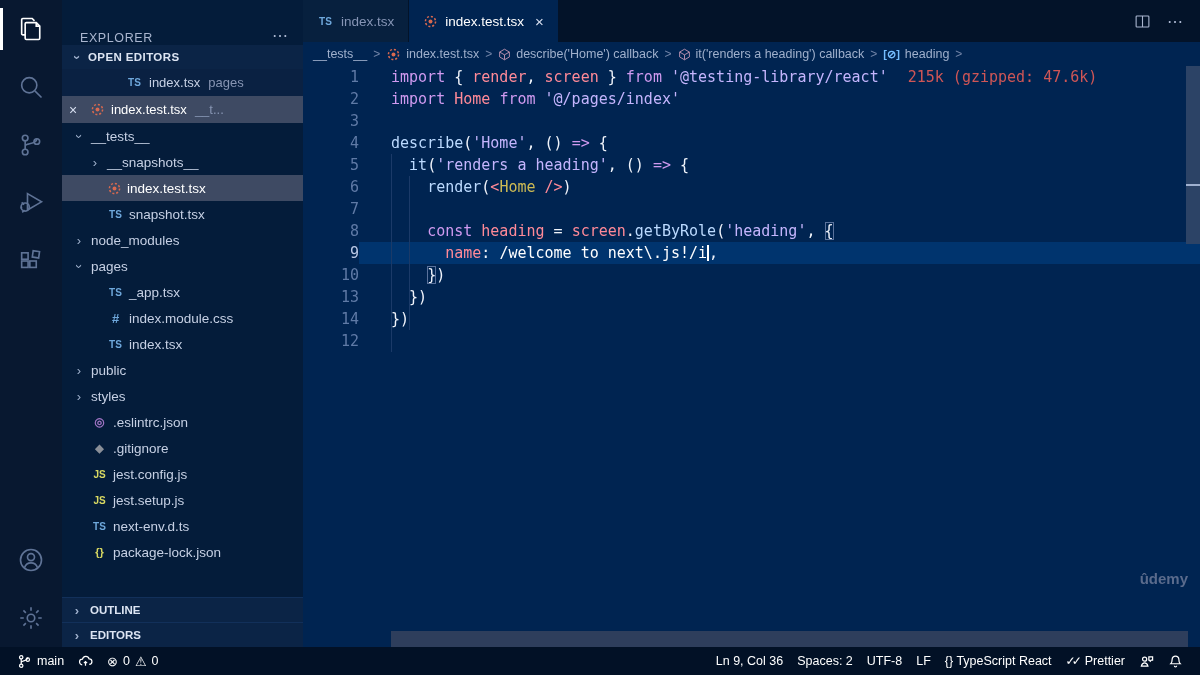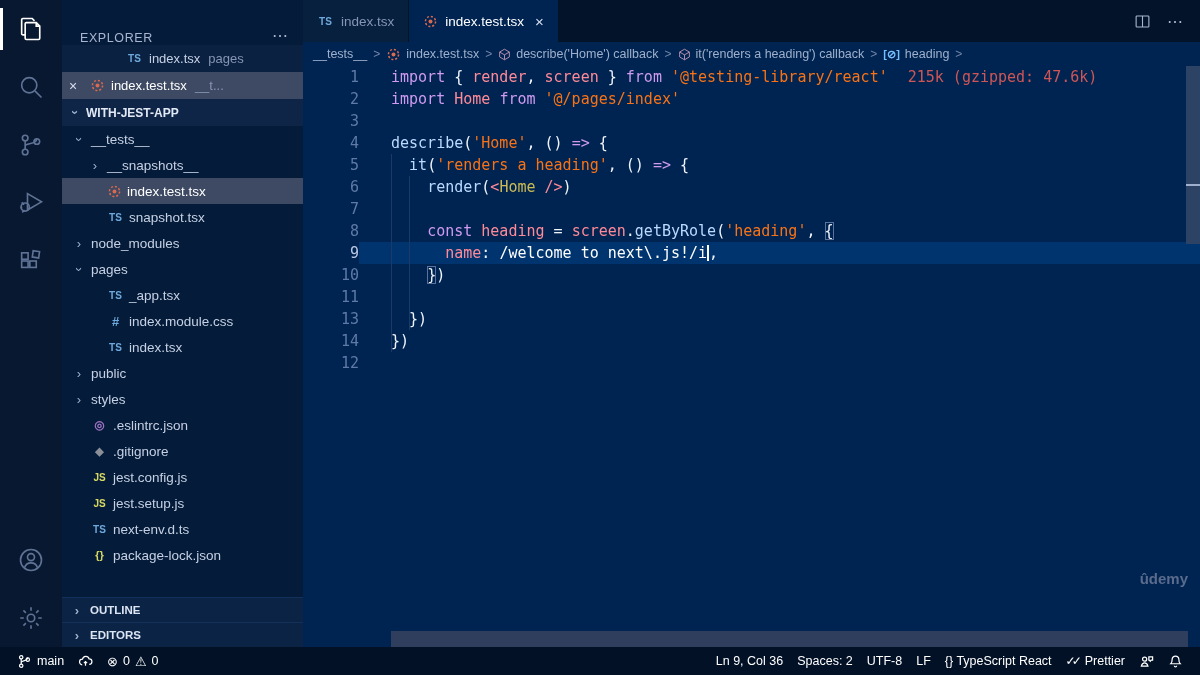--- a/index.html
+++ b/index.html
@@ -64,21 +64,21 @@
   .bc-field { color:#75beff; font-size:11px; font-weight:bold; }
 
   .codearea { position:absolute; top:66px; left:0; right:0; bottom:20px; overflow:hidden;
               font-family:"DejaVu Sans Mono","Liberation Mono",monospace; font-size:15px; }
   .code-line { height:22px; line-height:22px; display:flex; white-space:pre; }
   .code-line .ln { width:56px; text-align:right; color:#5f7aa6; flex:0 0 auto; }
   .code-line .lc { flex:1 1 auto; padding-left:32px; }
   .code-line.current .ln { color:#b9c7e4; }
   .code-line.current .lc { background:#00346e; }
   .tok-kw { color:#cf9af0; } .tok-var { color:#ff8a98; } .tok-fn { color:#bbdaff; }
-  .tok-str { color:#f97316; } .tok-pun { color:#f0f4fb; } .tok-cmp { color:#cdbb54; }
+  .tok-str { color:#c4b5fd; } .tok-pun { color:#f0f4fb; } .tok-cmp { color:#cdbb54; }
   .tok-jsx { color:#ff8a98; } .tok-rgx { color:#ffffff; }
   .tok-box { color:#f0f4fb; outline:1px solid #5a729c; outline-offset:-1px; }
   .tok-cost { color:#cf5656; margin-left:20px; }
   .caret { display:inline-block; width:2px; height:16px; background:#ffffff; vertical-align:-3px; }
   .guide { position:absolute; width:1px; background:#1b3a68; }
 
   .vscroll { position:absolute; top:66px; right:0; width:14px; height:178px; background:#2c4366; cursor:pointer;}
   .vscroll .mark { position:absolute; left:0; right:0; top:118px; height:2px; background:#9fb0cf; }
   .hscroll { position:absolute; bottom:0; left:88px; right:12px; height:16px; background:#2e3e5c; cursor:pointer;}
   .watermark { position:absolute; right:12px; bottom:60px; color:#5a6b8c; font-size:15px; font-weight:bold; }
@@ -149,40 +149,40 @@
           </svg>
         </div>
       </div>
     </nav>
 
   <aside class="sidebar">
     <div class="sb-title">
       <span>EXPLORER</span>
       <span class="more">⋯</span>
     </div>
+    <div class="sb-sechead">
+      <span class="chev open">›</span>
+      <span>OPEN EDITORS</span>
+    </div>
     <div id="openEditors">
         <div class="oe-row first">
           <span class="badge ts">TS</span>
           <span>index.tsx</span>
           <span class="desc">pages</span>
         </div>
         <div class="oe-row selected">
           <span class="close">×</span>
           <svg class="jesticon" viewBox="0 0 16 16">
             <circle cx="8" cy="8" r="2.1" fill="#d9694f"></circle>
             <circle cx="8" cy="8" r="5.4" fill="none" stroke="#d9694f" stroke-width="1.6" stroke-dasharray="2.2 2"></circle>
           </svg>
           <span>index.test.tsx</span>
           <span class="desc">__t...</span>
         </div>
       </div>
-    <div class="ws-head">
-      <span class="chev open">›</span>
-      <span>WITH-JEST-APP</span>
-    </div>
     <div class="tree" id="fileTree">
         <div class="tree-row" style="padding-left: 10px;">
           <span class="chev open">›</span>
           <span>__tests__</span>
         </div>
         <div class="tree-row" style="padding-left: 26px;">
           <span class="chev">›</span>
           <span>__snapshots__</span>
         </div>
         <div class="tree-row selected" style="padding-left: 26px;">
@@ -331,21 +331,20 @@
         <div class="code-line"><span class="ln">1</span><span class="lc"><span class="tok-kw">import</span><span class="tok-pun"> { </span><span class="tok-var">render</span><span class="tok-pun">, </span><span class="tok-var">screen</span><span class="tok-pun"> } </span><span class="tok-kw">from</span><span class="tok-pun"> </span><span class="tok-str">'@testing-library/react'</span><span class="tok-cost">215k (gzipped: 47.6k)</span></span></div>
         <div class="code-line"><span class="ln">2</span><span class="lc"><span class="tok-kw">import</span><span class="tok-pun"> </span><span class="tok-var">Home</span><span class="tok-pun"> </span><span class="tok-kw">from</span><span class="tok-pun"> </span><span class="tok-str">'@/pages/index'</span></span></div>
         <div class="code-line"><span class="ln">3</span><span class="lc"></span></div>
         <div class="code-line"><span class="ln">4</span><span class="lc"><span class="tok-fn">describe</span><span class="tok-pun">(</span><span class="tok-str">'Home'</span><span class="tok-pun">, () </span><span class="tok-kw">=&gt;</span><span class="tok-pun"> {</span></span></div>
         <div class="code-line"><span class="ln">5</span><span class="lc"><span class="tok-pun">  </span><span class="tok-fn">it</span><span class="tok-pun">(</span><span class="tok-str">'renders a heading'</span><span class="tok-pun">, () </span><span class="tok-kw">=&gt;</span><span class="tok-pun"> {</span></span></div>
         <div class="code-line"><span class="ln">6</span><span class="lc"><span class="tok-pun">    </span><span class="tok-fn">render</span><span class="tok-pun">(</span><span class="tok-jsx">&lt;</span><span class="tok-cmp">Home</span><span class="tok-pun"> </span><span class="tok-jsx">/&gt;</span><span class="tok-pun">)</span></span></div>
         <div class="code-line"><span class="ln">7</span><span class="lc"></span></div>
         <div class="code-line"><span class="ln">8</span><span class="lc"><span class="tok-pun">    </span><span class="tok-kw">const</span><span class="tok-pun"> </span><span class="tok-var">heading</span><span class="tok-pun"> = </span><span class="tok-var">screen</span><span class="tok-pun">.</span><span class="tok-fn">getByRole</span><span class="tok-pun">(</span><span class="tok-str">'heading'</span><span class="tok-pun">, </span><span class="tok-box">{</span></span></div>
         <div class="code-line current"><span class="ln">9</span><span class="lc"><span class="tok-pun">      </span><span class="tok-var">name</span><span class="tok-pun">:</span><span class="tok-pun"> </span><span class="tok-rgx">/welcome to next\.js!/i</span><span class="caret"></span><span class="tok-pun">,</span></span></div>
         <div class="code-line"><span class="ln">10</span><span class="lc"><span class="tok-pun">    </span><span class="tok-box">}</span><span class="tok-pun">)</span></span></div>
-        <div class="code-line"><span class="ln">11</span><span class="lc"></span></div>
         <div class="code-line"><span class="ln">13</span><span class="lc"><span class="tok-pun">  })</span></span></div>
         <div class="code-line"><span class="ln">14</span><span class="lc"><span class="tok-pun">})</span></span></div>
         <div class="code-line"><span class="ln">12</span><span class="lc"></span></div>
         <div class="guide" style="left: 88px; top: 88px; height: 198px;"></div>
         <div class="guide" style="left: 106.06px; top: 110px; height: 154px;"></div>
       </div>
     <div class="vscroll">
         <div class="mark"></div>
       </div>
     <div class="hscroll"></div>

